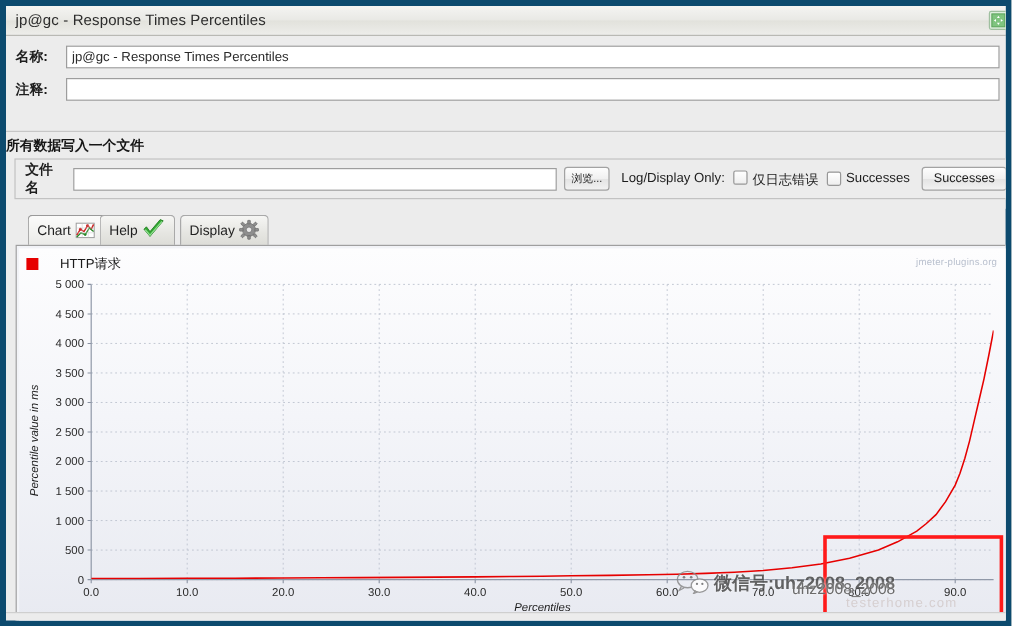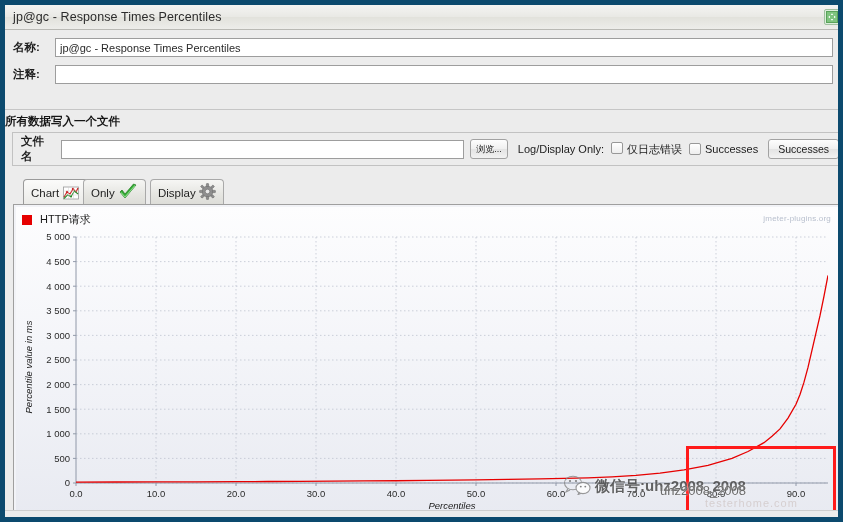--- a/index.html
+++ b/index.html
@@ -170,21 +170,21 @@
     overflow: hidden;
   }
   .chart-inner {
     position: absolute; left: 2px; top: 2px;
     width: 823px; height: 311px;
     background: linear-gradient(to bottom, #fdfdfe 0%, #f4f5f9 45%, #e8eaf1 100%);
     overflow: hidden;
   }
   .legend {
     position: absolute; left: 6px; top: 5px;
-    display: flex; align-items: center; gap: 8px;
+    display: flex; align-items: center; gap: 18px;
   }
   .legend-swatch { width: 10px; height: 10px; background: #e60000; }
   .legend-text { font-size: 11px; color: #1a1a1a; }
   .brandmark {
     position: absolute; right: 8px; top: 7px;
     font-size: 8px; color: #b9c0ce; letter-spacing: .2px;
   }
   svg.plot { position: absolute; left: 0; top: 0; }
   .axis-lbl {
     font-family: "Liberation Sans", sans-serif;
@@ -304,21 +304,21 @@
             <line x1="1.5" y1="8" x2="16.5" y2="8"></line>
             <line x1="1.5" y1="12" x2="16.5" y2="12"></line>
             <line x1="6.5" y1="4" x2="6.5" y2="16"></line>
             <line x1="11.5" y1="4" x2="11.5" y2="16"></line>
           </g>
         </svg>
       </span>
     </div>
 
     <div class="tab" style="left:78px;">
-      <span>Only</span>
+      <span>Help</span>
       <span class="tab-icn">
         <svg width="20" height="18" viewBox="0 0 20 18" aria-hidden="true">
           <path d="M2 9 L7 15 L18 2 L15.5 1 L7 11 L4 7 Z" fill="#33aa33" stroke="#1f7a1f" stroke-width="0.7"></path>
           <path d="M3 9.5 L7 14 L17 2.5" fill="none" stroke="#8fdc8f" stroke-width="1.1"></path>
         </svg>
       </span>
     </div>
 
     <div class="tab" style="left:145px;">
       <span>Display</span>

